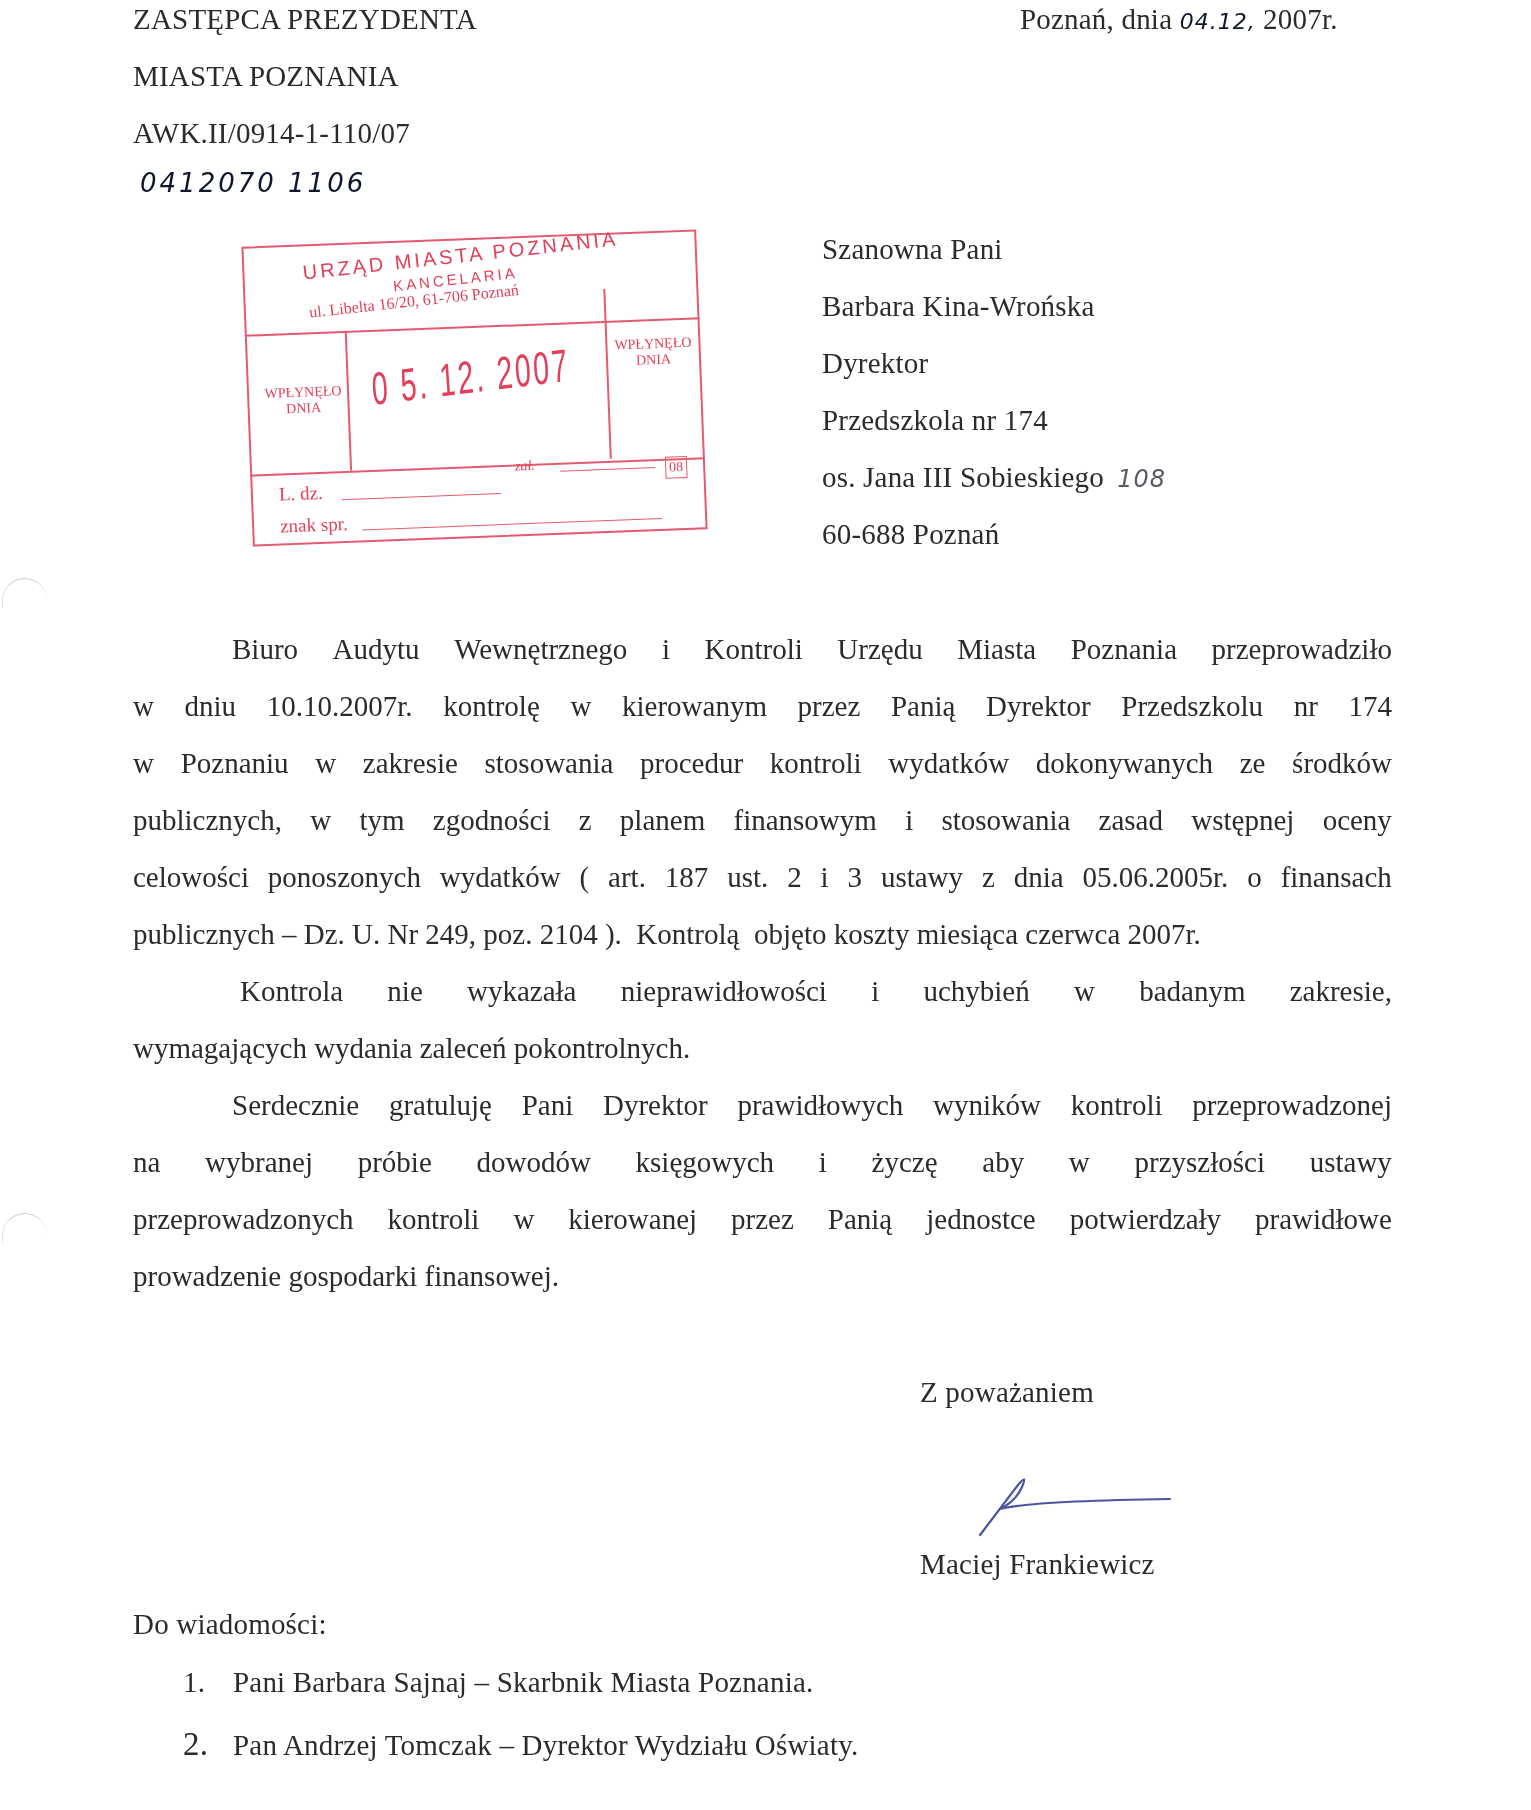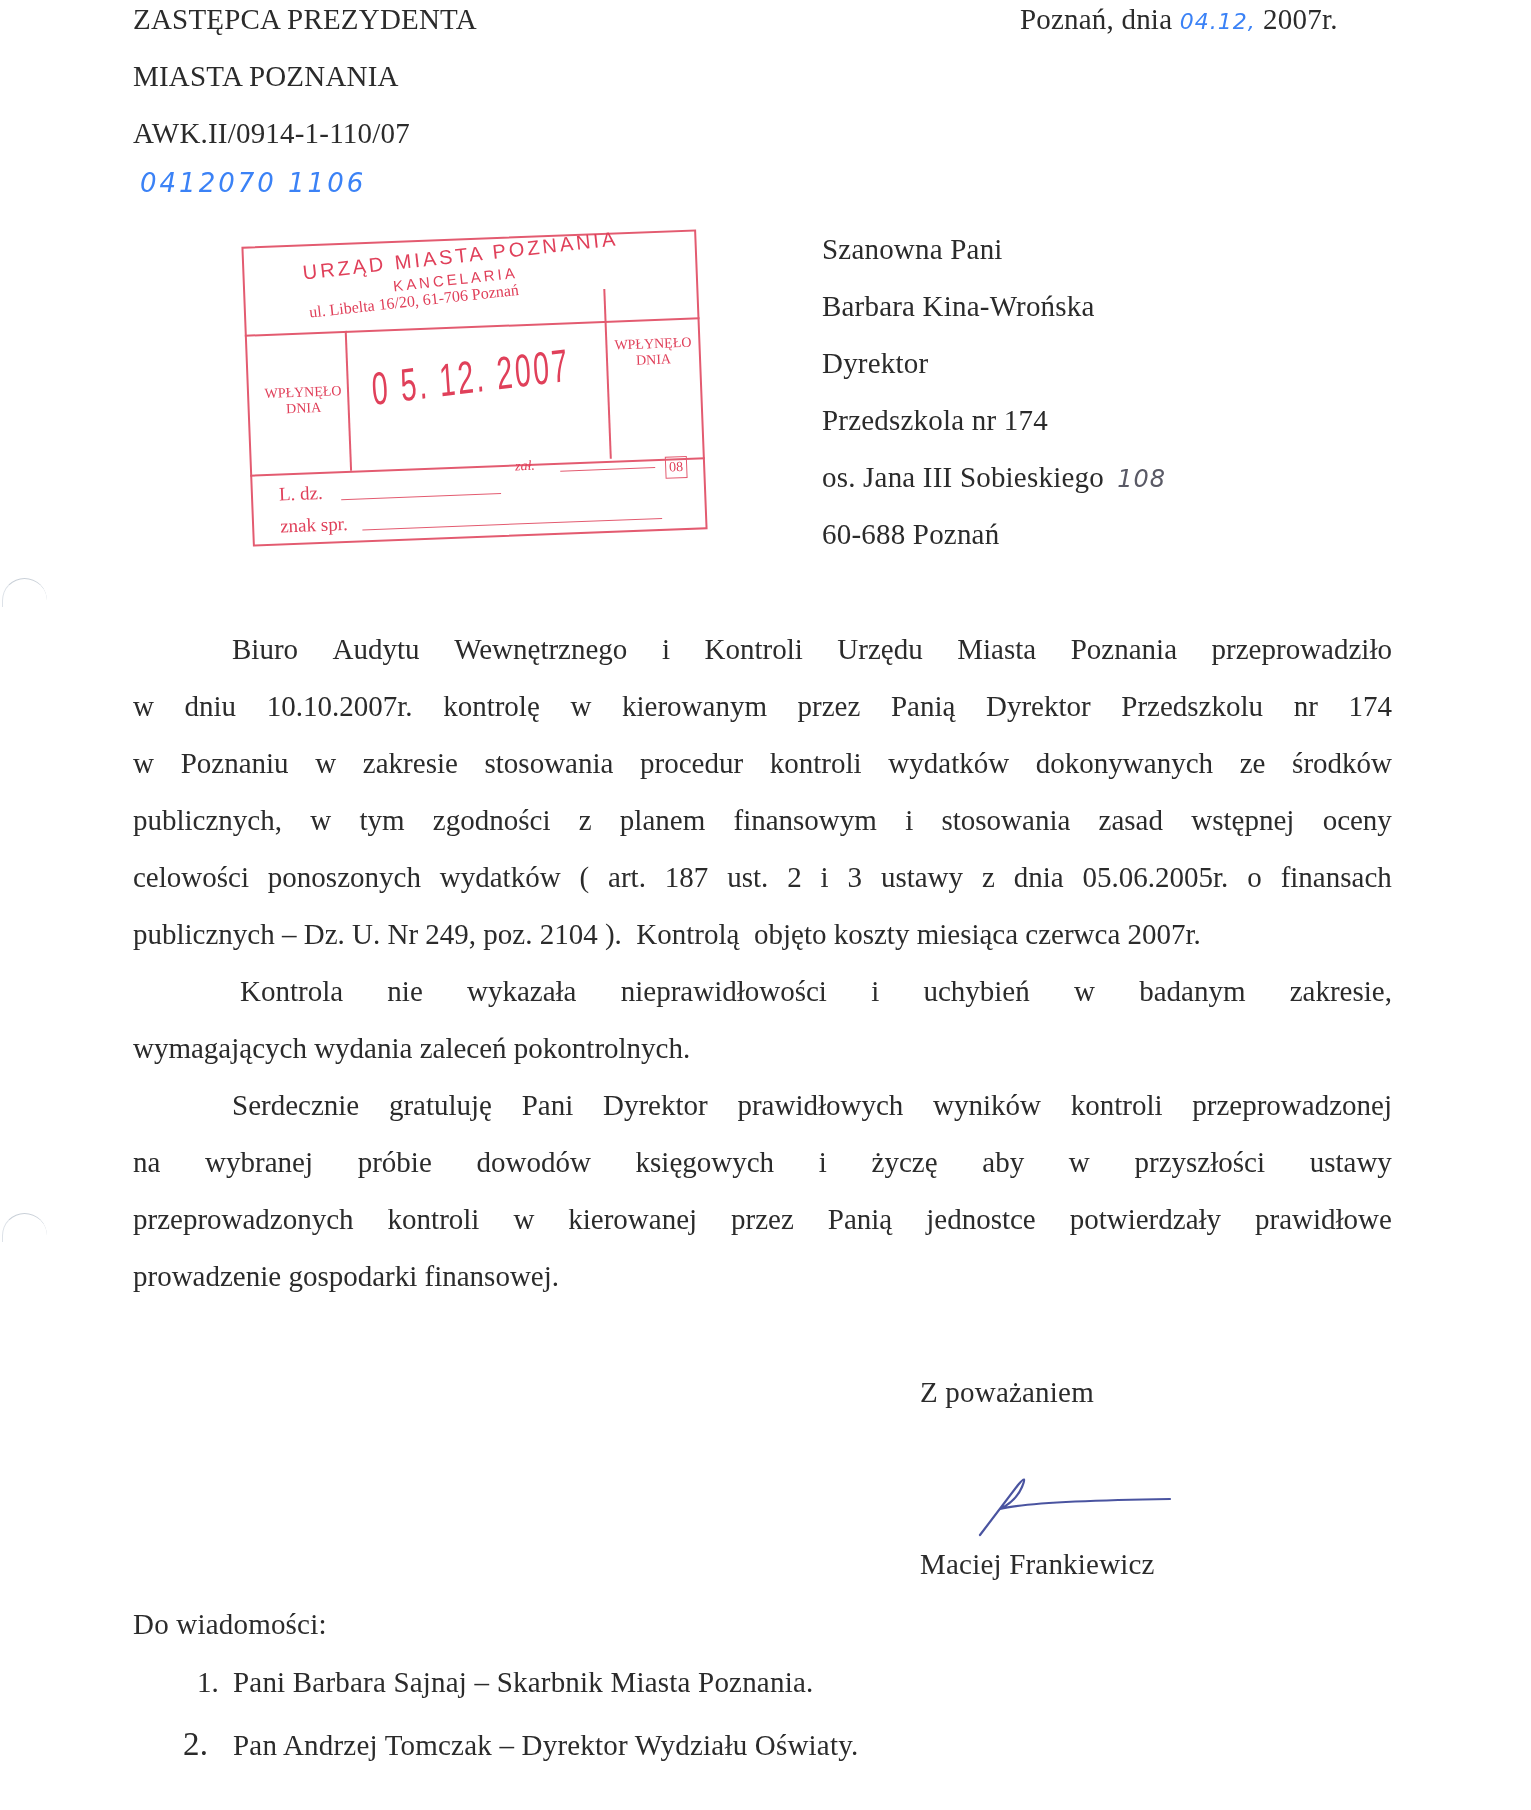--- a/index.html
+++ b/index.html
@@ -1,19 +1,19 @@
 <!DOCTYPE html>
 <html><head>
 <meta charset="utf-8">
 <style>
   html, body { margin:0; padding:0; background:#ffffff; }
   body { width:1531px; height:1810px; position:relative; overflow:hidden;
          font-family:"Liberation Serif", "DejaVu Serif", serif; color:#2b2b2b; }
   .line { position:absolute; font-size:29px; line-height:34px; white-space:nowrap; letter-spacing:0.2px; }
-  .hw { font-family:"DejaVu Sans", sans-serif; font-style:italic; color:#3b82f6; font-size:24px; letter-spacing:1px; }
+  .hw { font-family:"DejaVu Sans", sans-serif; font-style:italic; color:#0f172a; font-size:24px; letter-spacing:1px; }
   .hw-gray { color:#5a5a66; }
   .body-line { position:absolute; left:133px; width:1259px; font-size:29px; line-height:34px;
                display:flex; justify-content:space-between; white-space:pre; }
   .body-line.left { justify-content:flex-start; gap:0; }
   .body-line.indent { left:232px; width:1160px; }
 
   
   #stamp { position:absolute; left:247px; top:238px; width:455px; height:300px; transform:rotate(-2.2deg);
            transform-origin:center; color:#e0405a; font-family:"Liberation Sans", sans-serif; }
   #stamp .frame { position:absolute; left:0; top:0; right:0; bottom:0; border:2px solid #e35b70; }
@@ -98,18 +98,18 @@
   <div class="body-line left" style="top:1259px;">prowadzenie gospodarki finansowej.</div>
 </div>
 
 <div class="line" style="left:920px; top:1375px;">Z  poważaniem</div>
 <svg style="position:absolute; left:960px; top:1465px;" width="220" height="75" viewBox="0 0 220 75">
   <path d="M20 70 L58 20 Q68 8 62 22 Q56 36 40 44 Q70 36 210 34" fill="none" stroke="#4a54a0" stroke-width="2.2" stroke-linecap="round"></path>
 </svg>
 <div class="line" style="left:920px; top:1547px;">Maciej Frankiewicz</div>
 
 <div class="line" style="left:133px; top:1607px;">Do wiadomości:</div>
-<div class="line" style="left:183px; top:1665px;text-align:center;">
+<div class="line" style="left:183px; top:1665px;">
   <span style="display:inline-block; width:50px;">1.</span><span>Pani Barbara Sajnaj – Skarbnik Miasta Poznania.</span>
 </div>
 <div class="line" style="left:183px; top:1727px;">
   <span style="display:inline-block; width:50px; font-size:33px;">2.</span><span>Pan Andrzej Tomczak – Dyrektor Wydziału Oświaty.</span>
 </div>
 
 </body></html>

